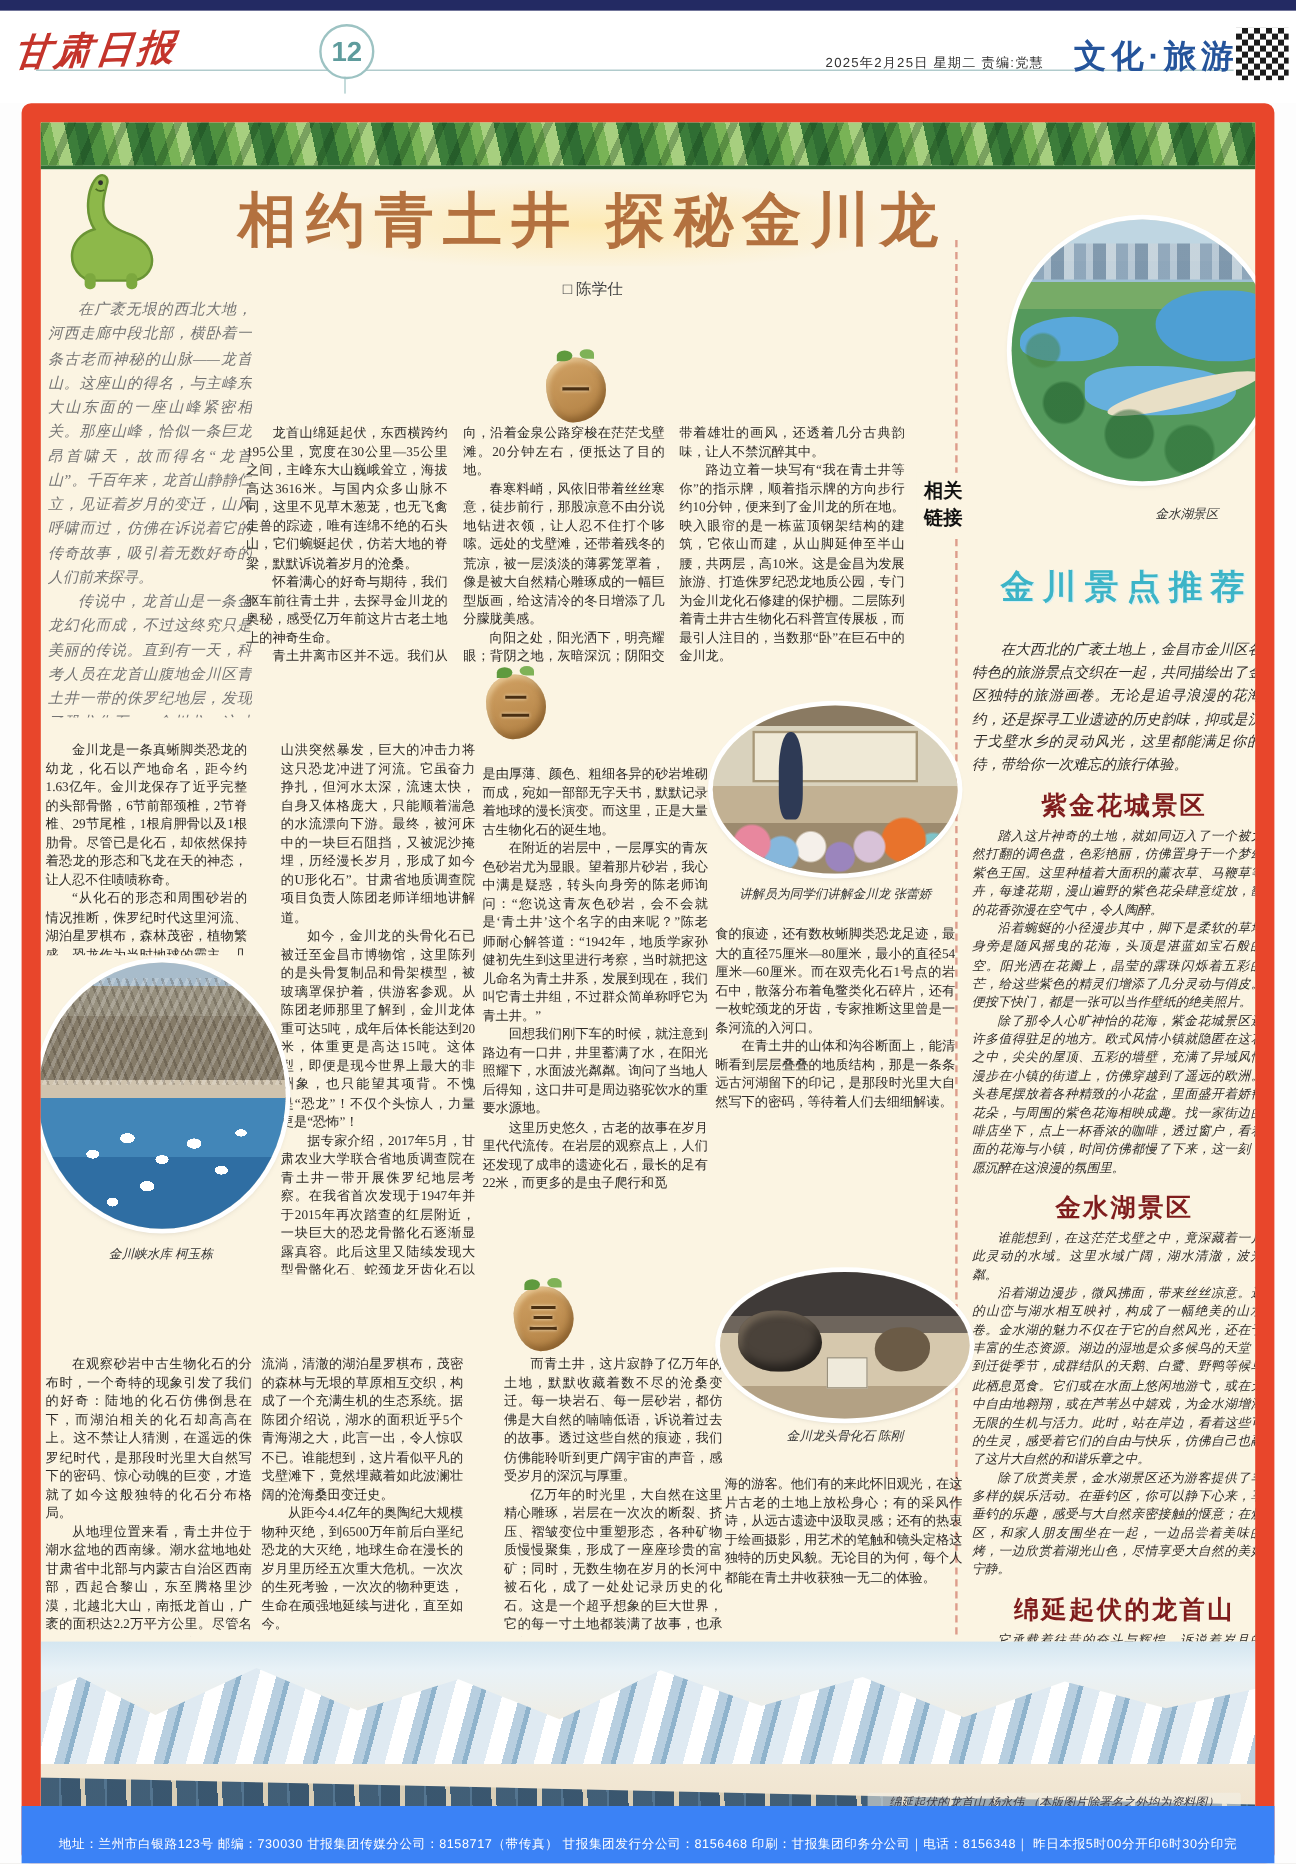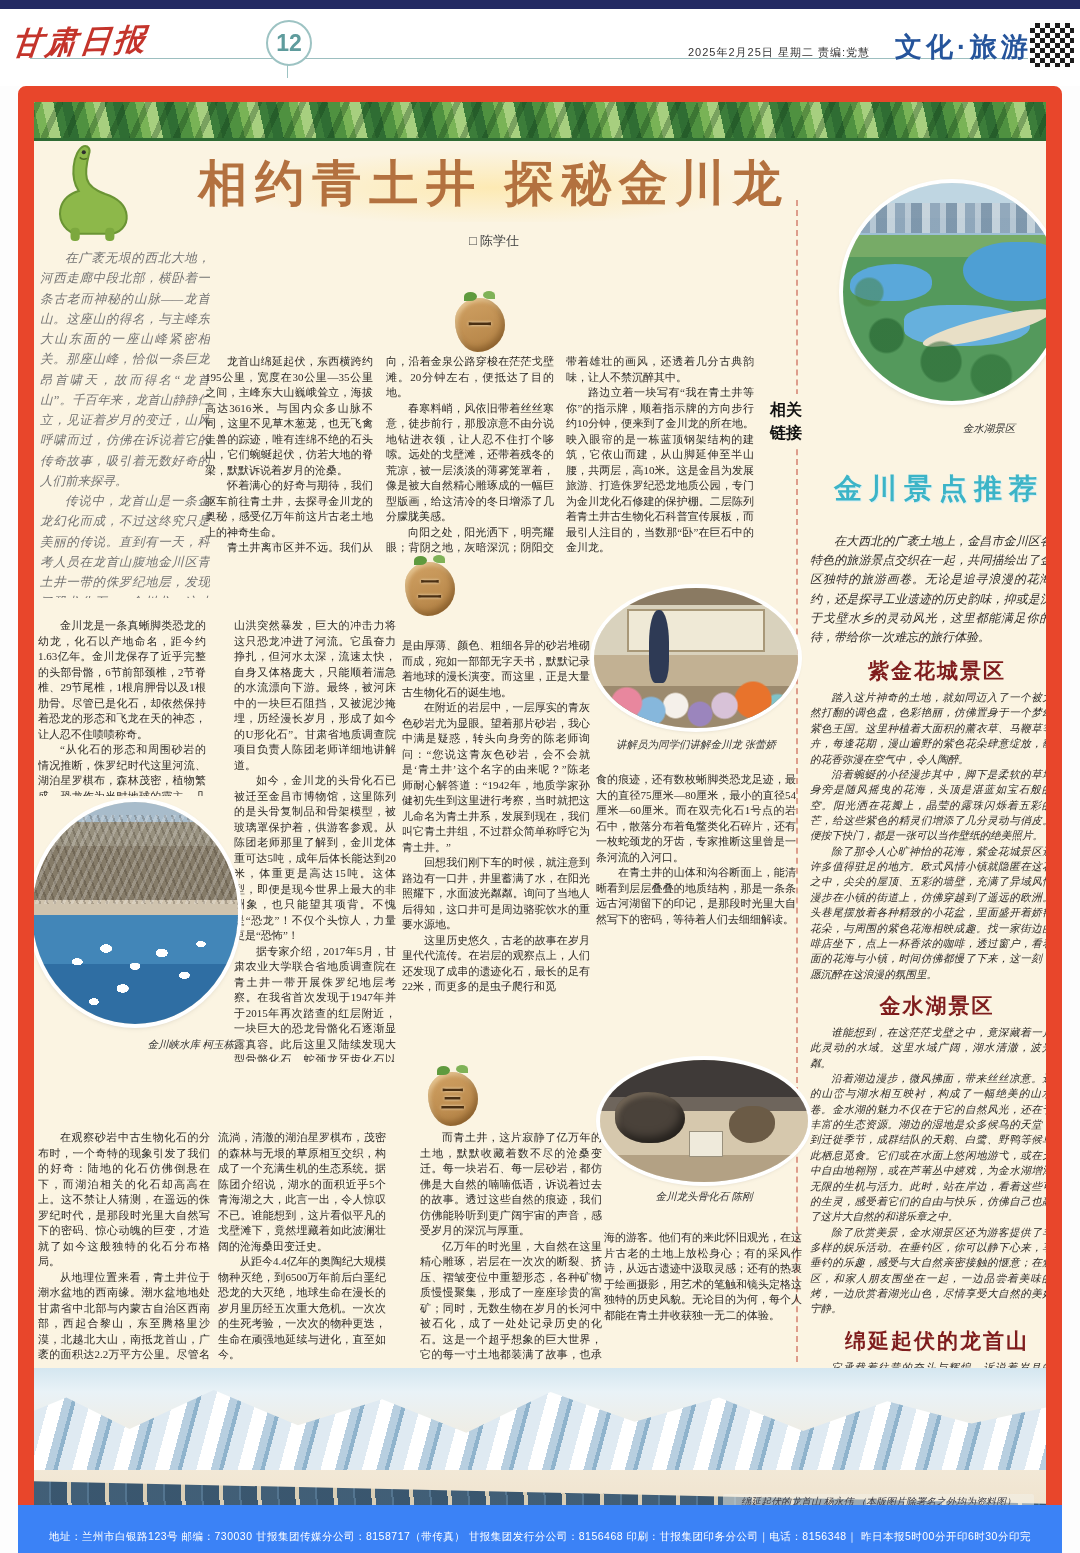--- a/index.html
+++ b/index.html
@@ -232,21 +232,21 @@
           <p>是由厚薄、颜色、粗细各异的砂岩堆砌而成，宛如一部部无字天书，默默记录着地球的漫长演变。而这里，正是大量古生物化石的诞生地。</p>
           <p>在附近的岩层中，一层厚实的青灰色砂岩尤为显眼。望着那片砂岩，我心中满是疑惑，转头向身旁的陈老师询问：“您说这青灰色砂岩，会不会就是‘青土井’这个名字的由来呢？”陈老师耐心解答道：“1942年，地质学家孙健初先生到这里进行考察，当时就把这儿命名为青土井系，发展到现在，我们叫它青土井组，不过群众简单称呼它为青土井。”</p>
           <p>回想我们刚下车的时候，就注意到路边有一口井，井里蓄满了水，在阳光照耀下，水面波光粼粼。询问了当地人后得知，这口井可是周边骆驼饮水的重要水源地。</p>
           <p>这里历史悠久，古老的故事在岁月里代代流传。在岩层的观察点上，人们还发现了成串的遗迹化石，最长的足有22米，而更多的是虫子爬行和觅</p>
         </div>
 
       <div class="abs circle ph-swan" style="left:-2px;top:700px;width:206px;height:222px;">
         <div class="abs mtex"></div>
         <div class="swans"></div>
       </div>
-      <div class="abs caption" style="left:0px;top:936px;width:200px;text-align:right;">金川峡水库 柯玉栋</div>
+      <div class="abs caption" style="left:0px;top:936px;width:200px;">金川峡水库 柯玉栋</div>
 
       <div class="abs oval ph-guide" style="left:560px;top:486px;width:204px;height:140px;">
         <div class="abs case"></div>
         <div class="abs guidefig"></div>
         <div class="kids"></div>
       </div>
       <div class="abs caption" style="left:546px;top:636px;width:232px;">讲解员为同学们讲解金川龙 张蕾娇</div>
       <div class="abs col cont" style="left:562px;top:670px;width:200px;height:290px;">
           <p>食的痕迹，还有数枚蜥脚类恐龙足迹，最大的直径75厘米—80厘米，最小的直径54厘米—60厘米。而在双壳化石1号点的岩石中，散落分布着龟鳖类化石碎片，还有一枚蛇颈龙的牙齿，专家推断这里曾是一条河流的入河口。</p>
           <p>在青土井的山体和沟谷断面上，能清晰看到层层叠叠的地质结构，那是一条条远古河湖留下的印记，是那段时光里大自然写下的密码，等待着人们去细细解读。</p>

